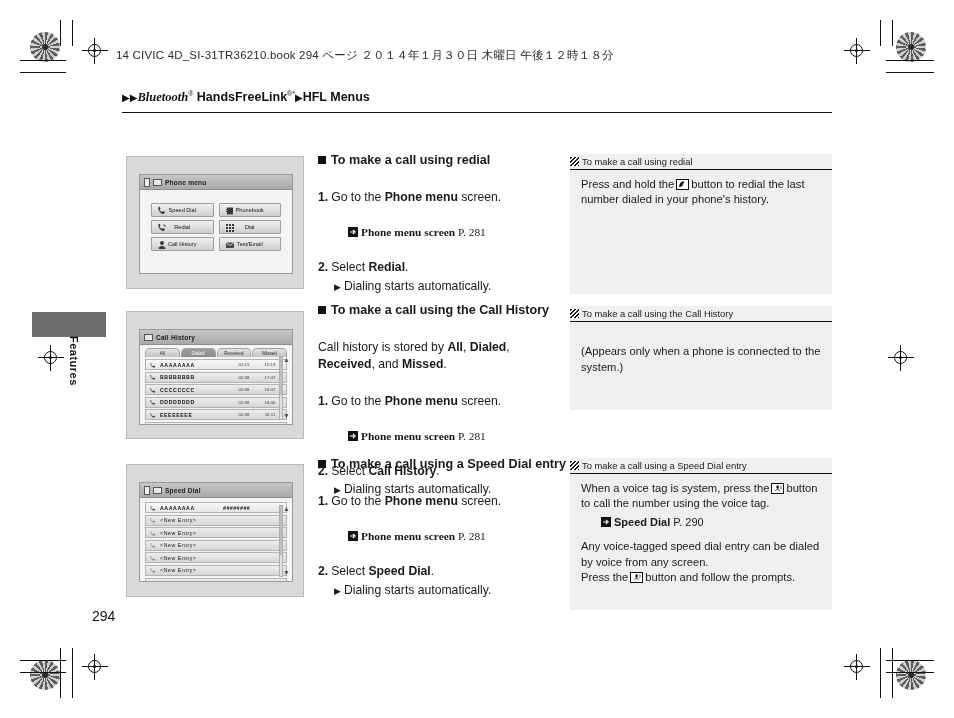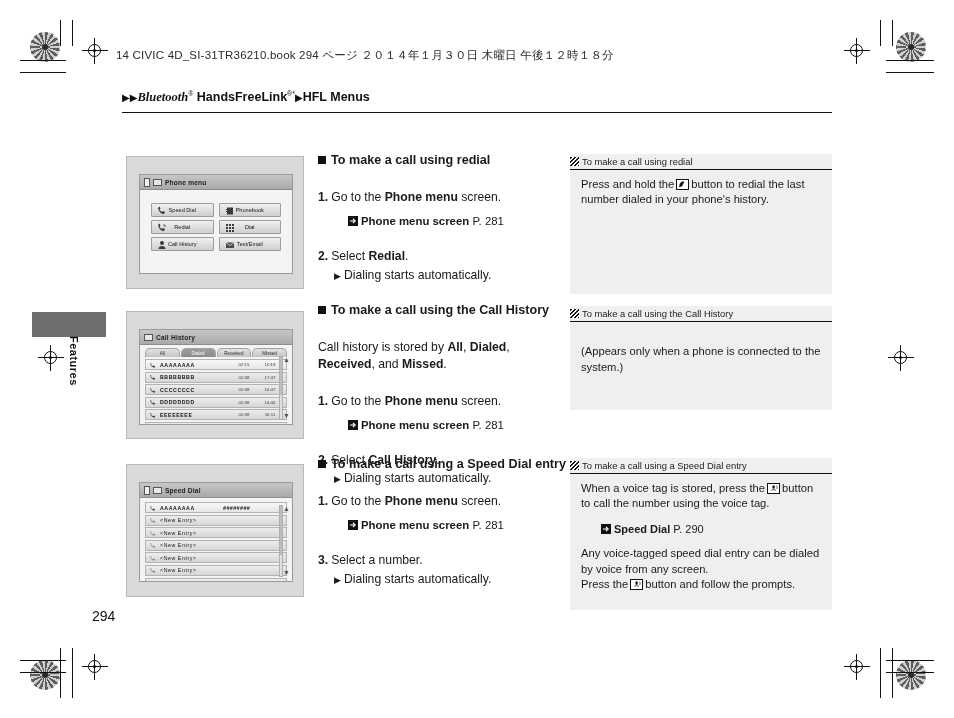--- a/index.html
+++ b/index.html
@@ -73,34 +73,34 @@
   .scrollbar{position:absolute;right:4px;width:4px;background:#e0e0e0;border:1px solid #b0b0b0;box-sizing:border-box;}
   .scrollthumb{position:absolute;left:0;top:0;width:100%;background:#bdbdbd;}
   .arw{position:absolute;right:2px;font-size:7px;color:#555;line-height:1;}
 
   
   .block{position:absolute;width:250px;font-size:12.2px;line-height:1.42;color:#1a1a1a;}
   .bhead{font-weight:bold;font-size:12.6px;margin-bottom:2px;}
   .bhead .sq{display:inline-block;width:8px;height:8px;background:#111;margin-right:5px;}
   .stepline{display:block;margin-top:19px;}
   .stepline .n{font-weight:bold;margin-right:3px;}
-  .ref{display:block;margin-left:30px;font-weight:bold;font-size:11.4px;margin-top:7px;}
+  .ref{display:block;margin-left:30px;font-weight:bold;font-size:11.4px;margin-top:18px;font-family:Liberation Serif, serif;}
   .ref .p{font-weight:normal;}
   .arrowline{display:block;margin-left:16px;margin-top:1px;}
   .arrowline .tri{font-size:9px;margin-right:3px;}
   b{font-weight:bold;}
 
   
   .note{position:absolute;width:262px;background:#efefef;box-sizing:border-box;}
   .notehdr{font-size:9.4px;color:#222;padding:2px 2px 2px 0;border-bottom:1.4px solid #111;
            display:flex;align-items:center;gap:3px;white-space:nowrap;}
   .notehdr .mk{display:inline-block;width:9px;height:9px;background:
         repeating-linear-gradient(135deg,#111 0 1.5px,#fff 1.5px 3px);flex:none;}
   .notebody{font-size:11.2px;line-height:1.38;color:#1b1b1b;padding:7px 10px 8px 11px;}
-  .nref{display:block;margin-left:20px;font-weight:bold;font-size:11px;margin-top:10px;}
+  .nref{display:block;margin-left:20px;font-weight:bold;font-size:11px;margin-top:3px;}
   .nref .p{font-weight:normal;}
   .gap{display:block;height:9px;}
 
   .btnicon{display:inline-block;width:13px;height:11px;border:1.2px solid #111;
            position:relative;vertical-align:-2px;margin:0 2px;background:#fff;box-sizing:border-box;}
   .btnicon svg{position:absolute;left:1px;top:0px;}
 </style>
 </head>
 <body>
 
@@ -417,21 +417,21 @@
     <span class="n">1.</span><span>Go to the </span><b>Phone menu</b><span> screen.</span>
   </span>
   <span class="ref">
     <svg width="10" height="10" viewBox="0 0 10 10" style="vertical-align:-1px;margin-right:3px;">
         <rect x="0" y="0" width="10" height="10" fill="#111"></rect>
         <path d="M2 5h4M5 3l2.2 2L5 7" stroke="#fff" stroke-width="1.1" fill="none"></path>
       </svg><span>Phone menu screen</span>
     <span class="p">P. 281</span>
   </span>
   <span class="stepline">
-    <span class="n">3.</span><span>Select a number.</span>
+    <span class="n">2.</span><span>Select </span><b>Speed Dial</b><span>.</span>
   </span>
   <span class="arrowline">
     <span class="tri">▶</span><span>Dialing starts automatically.</span>
   </span>
 </div>
 
 <div class="note" style="left:570px;top:154px;height:140px;">
   <div class="notehdr">
     <span class="mk"></span>
       <span>To make a call using redial</span>
@@ -455,21 +455,21 @@
     <span>(Appears only when a phone is connected to the system.)</span>
   </div>
 </div>
 
 <div class="note" style="left:570px;top:458px;height:152px;">
   <div class="notehdr">
     <span class="mk"></span>
       <span>To make a call using a Speed Dial entry</span>
   </div>
   <div class="notebody">
-    <span>When a voice tag is stored, press the</span><span class="btnicon">
+    <span>When a voice tag is system, press the</span><span class="btnicon">
       <svg width="10" height="9" viewBox="0 0 10 9">
           <path d="M4.6 1.2c.9 0 1.2.8 1.2 1.8s-.3 1.8-1.2 1.8-1.2-.8-1.2-1.8.3-1.8 1.2-1.8z" fill="#111"></path>
           <path d="M2.4 6.6c.5-.7 1.3-1 2.2-1s1.7.3 2.2 1" stroke="#111" stroke-width=".8" fill="none"></path>
           <path d="M7.4 1.6c.9.9.9 2.6 0 3.5" stroke="#111" stroke-width=".7" fill="none"></path>
         </svg>
     </span><span>button to call the number using the voice tag.</span>
     <span class="nref">
       <svg width="10" height="10" viewBox="0 0 10 10" style="vertical-align:-1px;margin-right:3px;">
           <rect x="0" y="0" width="10" height="10" fill="#111"></rect>
           <path d="M2 5h4M5 3l2.2 2L5 7" stroke="#fff" stroke-width="1.1" fill="none"></path>

